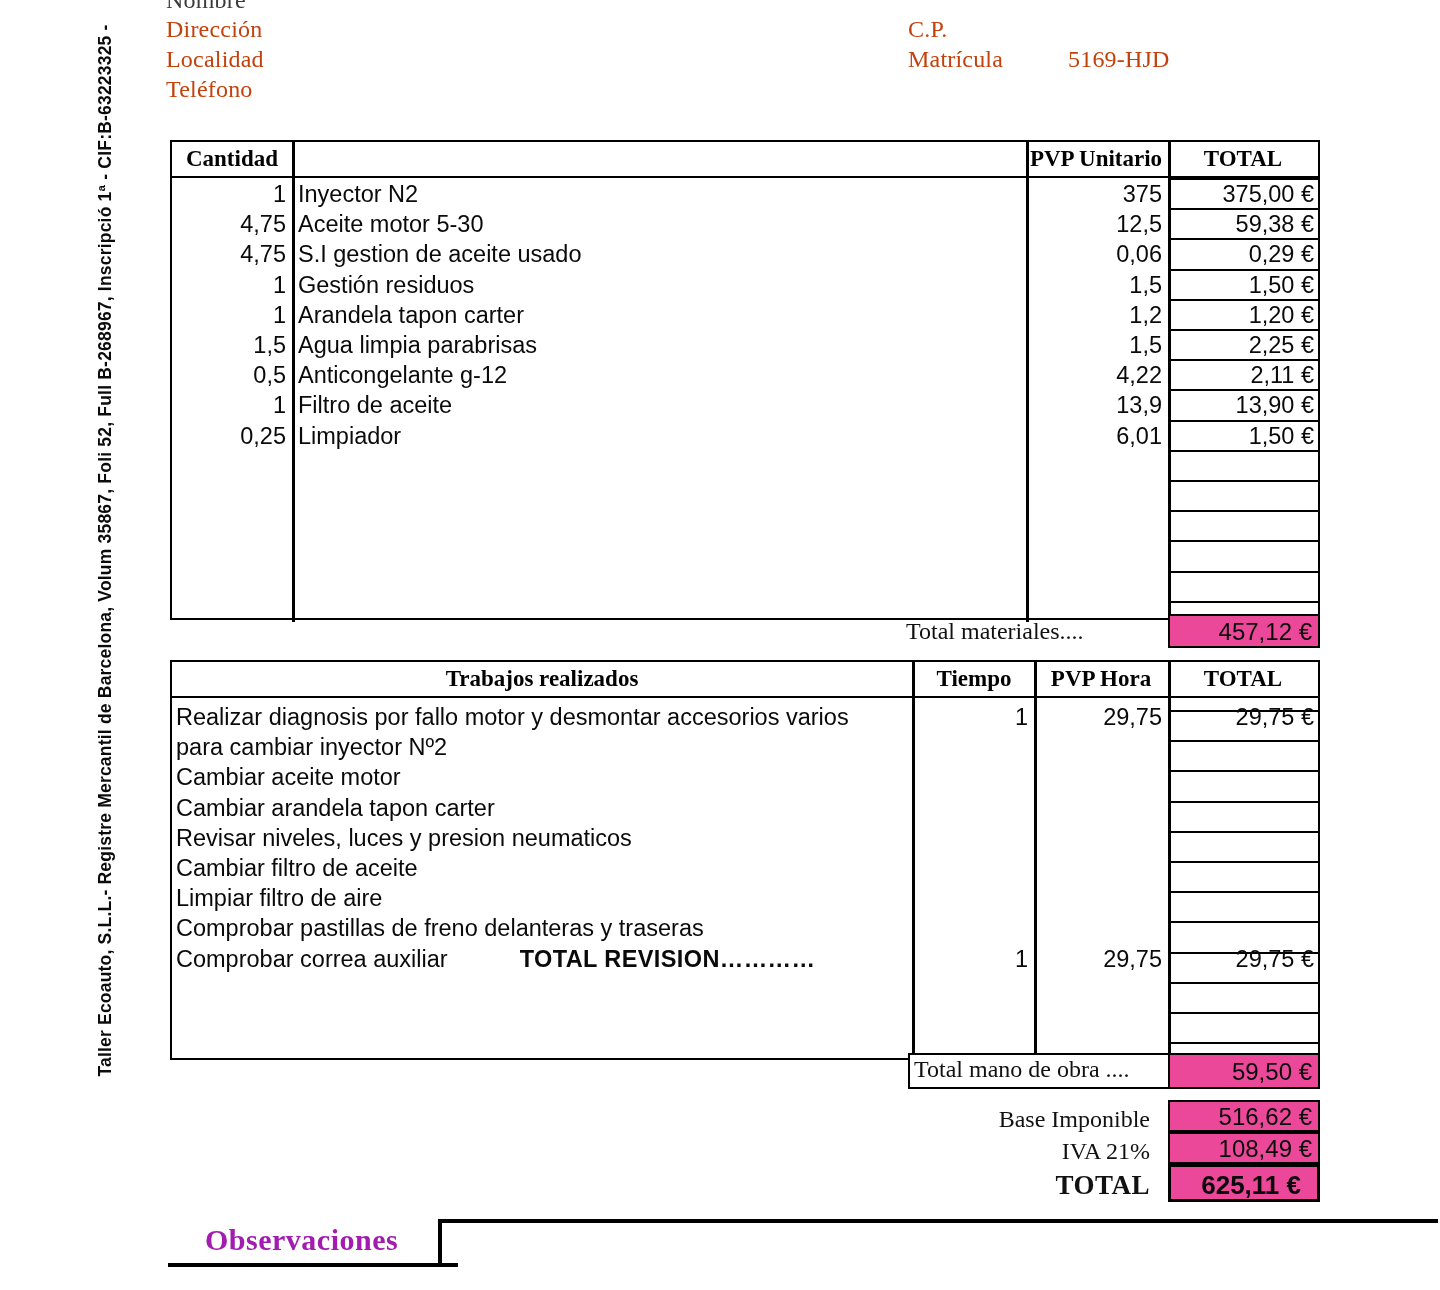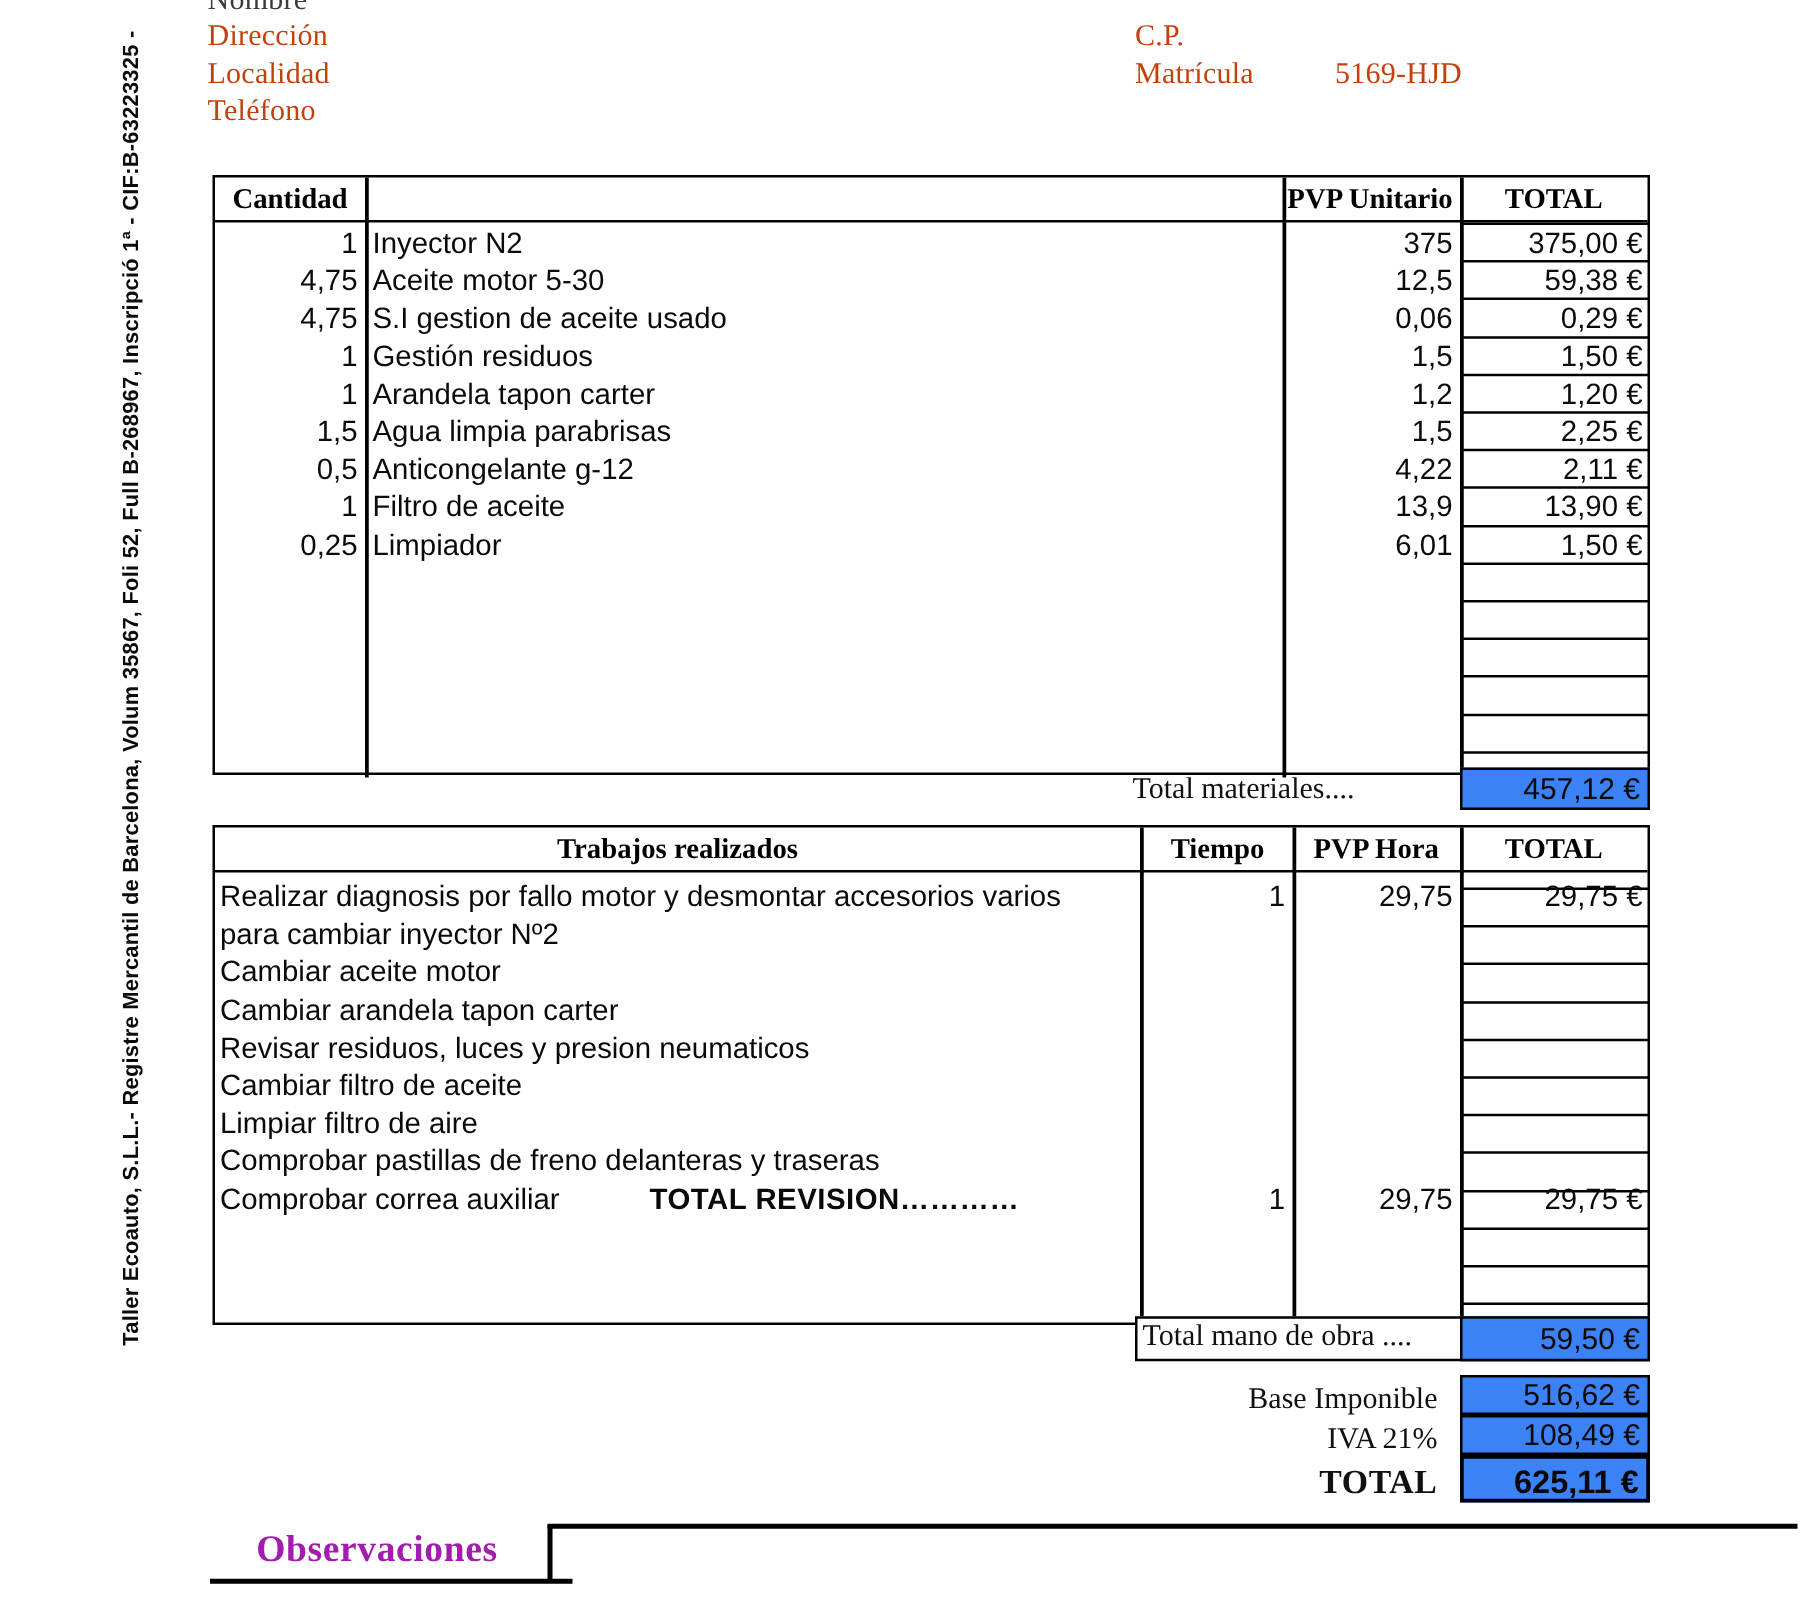--- a/index.html
+++ b/index.html
@@ -139,21 +139,21 @@
     position: absolute;
     font-family: "Liberation Serif", serif;
     font-size: 24px;
     color: #111;
     white-space: nowrap;
   }
   .totbox {
     position: absolute;
     box-sizing: border-box;
     border: 2.5px solid #000;
-    background: #3b82f6;
+    background: #ec4899;
     text-align: right;
     font-family: "Liberation Sans", sans-serif;
     font-size: 24px;
     color: #0a0a0a;
     white-space: nowrap;
   }
   .totbox.bold { font-weight: bold; font-size: 26px; }
   .label-right {
     position: absolute;
     text-align: right;
@@ -356,21 +356,21 @@
       <div class="hline" style="left: 998px; width: 150px; top: 229.2px;"></div>
       <div class="hline" style="left: 998px; width: 150px; top: 259.4px;"></div>
       <div class="hline" style="left: 998px; width: 150px; top: 289.6px;"></div>
       <div class="hline" style="left: 998px; width: 150px; top: 319.8px;"></div>
       <div class="hline" style="left: 998px; width: 150px; top: 350px;"></div>
       <div class="hline" style="left: 998px; width: 150px; top: 380.2px;"></div>
       <div class="cell txt" style="left: 4px; width: 730px; top: 40px;">Realizar diagnosis por fallo motor y desmontar accesorios varios</div>
       <div class="cell txt" style="left: 4px; width: 730px; top: 70.2px;">para cambiar inyector Nº2</div>
       <div class="cell txt" style="left: 4px; width: 730px; top: 100.4px;">Cambiar aceite motor</div>
       <div class="cell txt" style="left: 4px; width: 730px; top: 130.6px;">Cambiar arandela tapon carter</div>
-      <div class="cell txt" style="left: 4px; width: 730px; top: 160.8px;">Revisar residuos, luces y presion neumaticos</div>
+      <div class="cell txt" style="left: 4px; width: 730px; top: 160.8px;">Revisar niveles, luces y presion neumaticos</div>
       <div class="cell txt" style="left: 4px; width: 730px; top: 191px;">Cambiar filtro de aceite</div>
       <div class="cell txt" style="left: 4px; width: 730px; top: 221.2px;">Limpiar  filtro de aire</div>
       <div class="cell txt" style="left: 4px; width: 730px; top: 251.4px;">Comprobar pastillas de freno delanteras y traseras</div>
       <div class="cell txt" style="left: 4px; width: 730px; top: 281.6px;">Comprobar correa auxiliar<span class="bold-work" style="margin-left: 72px;">TOTAL REVISION…………</span></div>
       <div class="cell num" style="left: 744px; width: 112px; top: 40px;">1</div>
       <div class="cell num" style="left: 866px; width: 124px; top: 40px;">29,75</div>
       <div class="cell num" style="left: 1000px; width: 142px; top: 40px;">29,75 €</div>
       <div class="cell num" style="left: 744px; width: 112px; top: 281.6px;">1</div>
       <div class="cell num" style="left: 866px; width: 124px; top: 281.6px;">29,75</div>
       <div class="cell num" style="left: 1000px; width: 142px; top: 281.6px;">29,75 €</div>
@@ -381,20 +381,20 @@
 <div class="totline" style="left:914px; top:1056px;">Total mano de obra  ....</div>
 <div class="totbox" style="left:1168px; top:1053px; width:152px; height:36px; line-height:34px; padding-right:6px;">59,50 €</div>
 
 <div class="label-right" style="left:830px; top:1106px; width:320px;">Base Imponible</div>
 <div class="totbox" style="left:1168px; top:1100px; width:152px; height:32px; line-height:30px; padding-right:6px;">516,62 €</div>
 
 <div class="label-right" style="left:830px; top:1138px; width:320px;">IVA 21%</div>
 <div class="totbox" style="left:1168px; top:1132px; width:152px; height:32px; line-height:30px; padding-right:6px;">108,49 €</div>
 
 <div class="label-right bold" style="left:830px; top:1170px; width:320px;">TOTAL</div>
-<div class="totbox bold" style="left:1168px; top:1164px; width:152px; height:38px; line-height:36px; padding-right:6px; border-width:3.5px;">625,11 €</div>
+<div class="totbox bold" style="left:1168px; top:1164px; width:152px; height:38px; line-height:36px; padding-right:16px; border-width:3.5px;">625,11 €</div>
 
 <div class="obs-wrap">
   <div class="obs-label">Observaciones</div>
   <div class="obs-rule-low"></div>
   <div class="obs-rule-vert"></div>
   <div class="obs-rule-high"></div>
 </div>
 
 </body></html>

